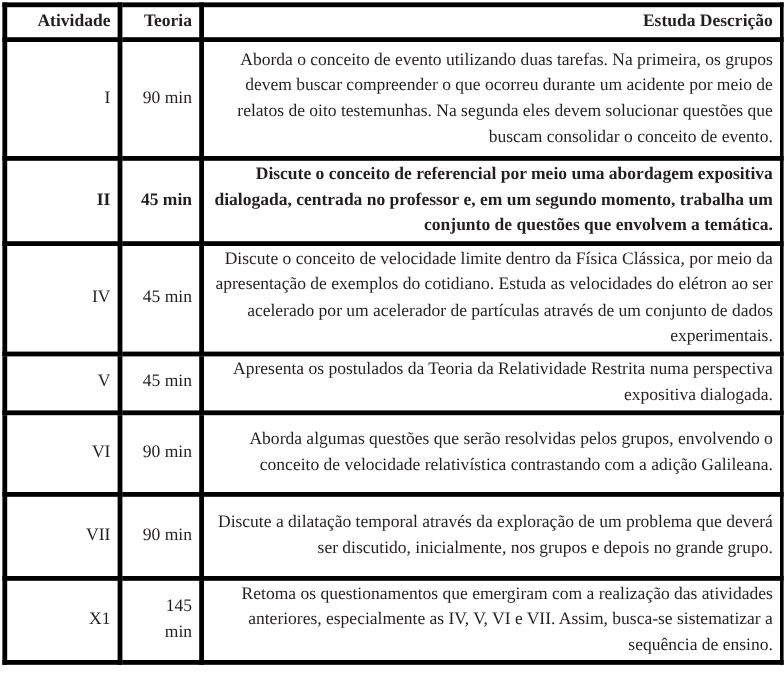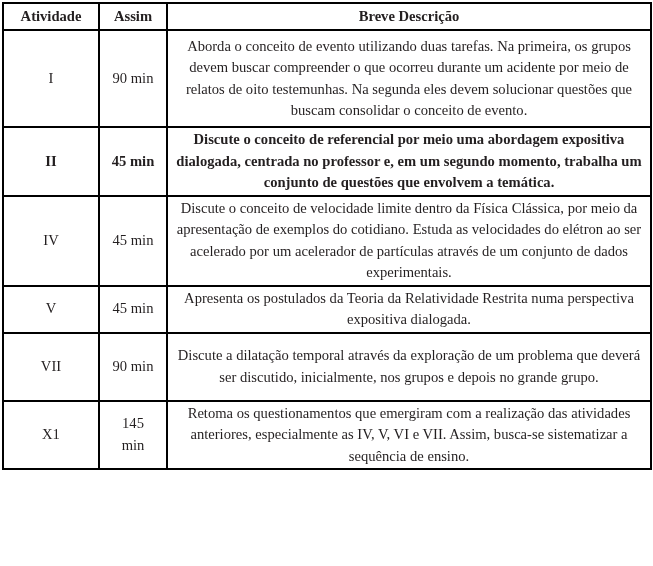--- a/index.html
+++ b/index.html
@@ -18,24 +18,24 @@
       left: 2px;
       top: 2px;
       width: 648px;
       border-collapse: collapse;
       font-family: "Liberation Serif", "DejaVu Serif", serif;
       font-size: 14.6px;
       color: #231f20;
       table-layout: fixed;
     }
     .doc-table th, .doc-table td {
-      border: 2px solid #000000;
+      border: 4px solid #000000;
       padding: 0 6px;
       vertical-align: middle;
-      text-align: center;
+      text-align: right;
       line-height: 21.5px;
     }
     .doc-table th {
       font-weight: bold;
       height: 25px;
       padding-top: 0;
       padding-bottom: 0;
     }
     .doc-table td.desc {
       padding-top: 1px;
@@ -60,22 +60,22 @@
 
 <table class="doc-table">
   <colgroup>
     <col class="c1">
     <col class="c2">
     <col class="c3">
   </colgroup>
   <thead>
     <tr>
       <th>Atividade</th>
-      <th>Assim</th>
-      <th>Breve Descrição</th>
+      <th>Teoria</th>
+      <th>Estuda Descrição</th>
     </tr>
   </thead>
   <tbody>
     <tr class="r-i">
       <td>I</td>
       <td class="time-cell">90 min</td>
       <td class="desc">Aborda o conceito de evento utilizando duas tarefas. Na primeira, os grupos devem buscar compreender o que ocorreu durante um acidente por meio de relatos de oito testemunhas. Na segunda eles devem solucionar questões que buscam consolidar o conceito de evento.</td>
     </tr>
     <tr class="r-ii">
       <td>II</td>
@@ -85,20 +85,25 @@
     <tr class="r-iv">
       <td>IV</td>
       <td class="time-cell">45 min</td>
       <td class="desc">Discute o conceito de velocidade limite dentro da Física Clássica, por meio da apresentação de exemplos do cotidiano. Estuda as velocidades do elétron ao ser acelerado por um acelerador de partículas através de um conjunto de dados experimentais.</td>
     </tr>
     <tr class="r-v">
       <td>V</td>
       <td class="time-cell">45 min</td>
       <td class="desc">Apresenta os postulados da Teoria da Relatividade Restrita numa perspectiva expositiva dialogada.</td>
     </tr>
+    <tr class="r-vi">
+      <td>VI</td>
+      <td class="time-cell">90 min</td>
+      <td class="desc">Aborda algumas questões que serão resolvidas pelos grupos, envolvendo o conceito de velocidade relativística contrastando com a adição Galileana.</td>
+    </tr>
     <tr class="r-vii">
       <td>VII</td>
       <td class="time-cell">90 min</td>
       <td class="desc">Discute a dilatação temporal através da exploração de um problema que deverá ser discutido, inicialmente, nos grupos e depois no grande grupo.</td>
     </tr>
     <tr class="r-x1">
       <td>X1</td>
       <td class="time-cell" style="white-space: normal; word-spacing: 20px;">145 min</td>
       <td class="desc">Retoma os questionamentos que emergiram com a realização das atividades anteriores, especialmente as IV, V, VI e VII. Assim, busca-se sistematizar a sequência de ensino.</td>
     </tr>

